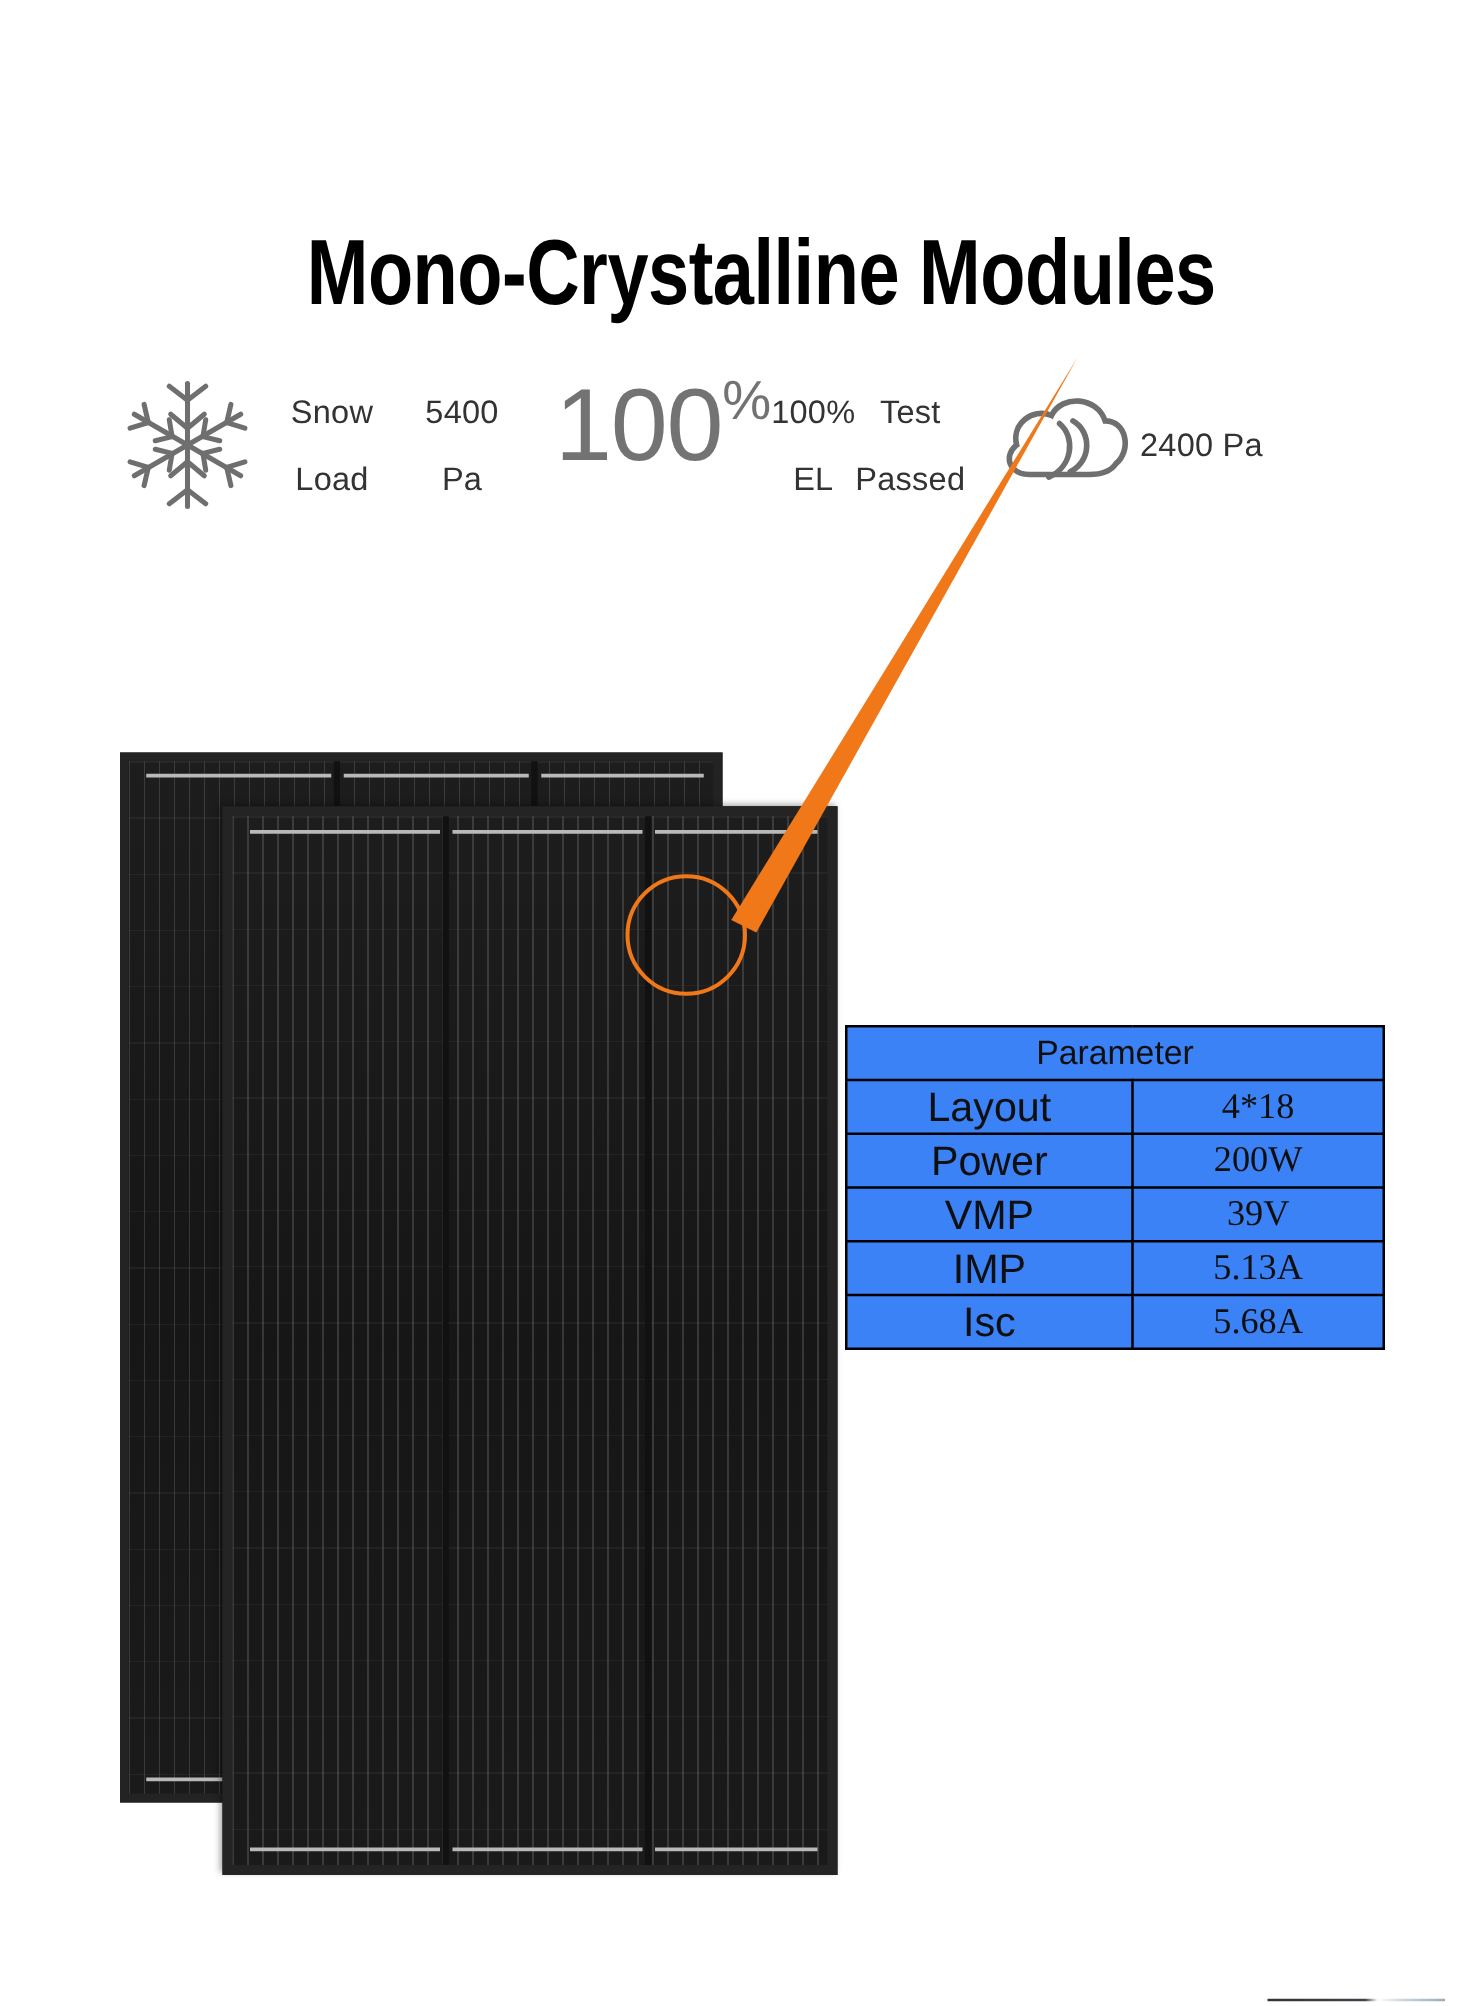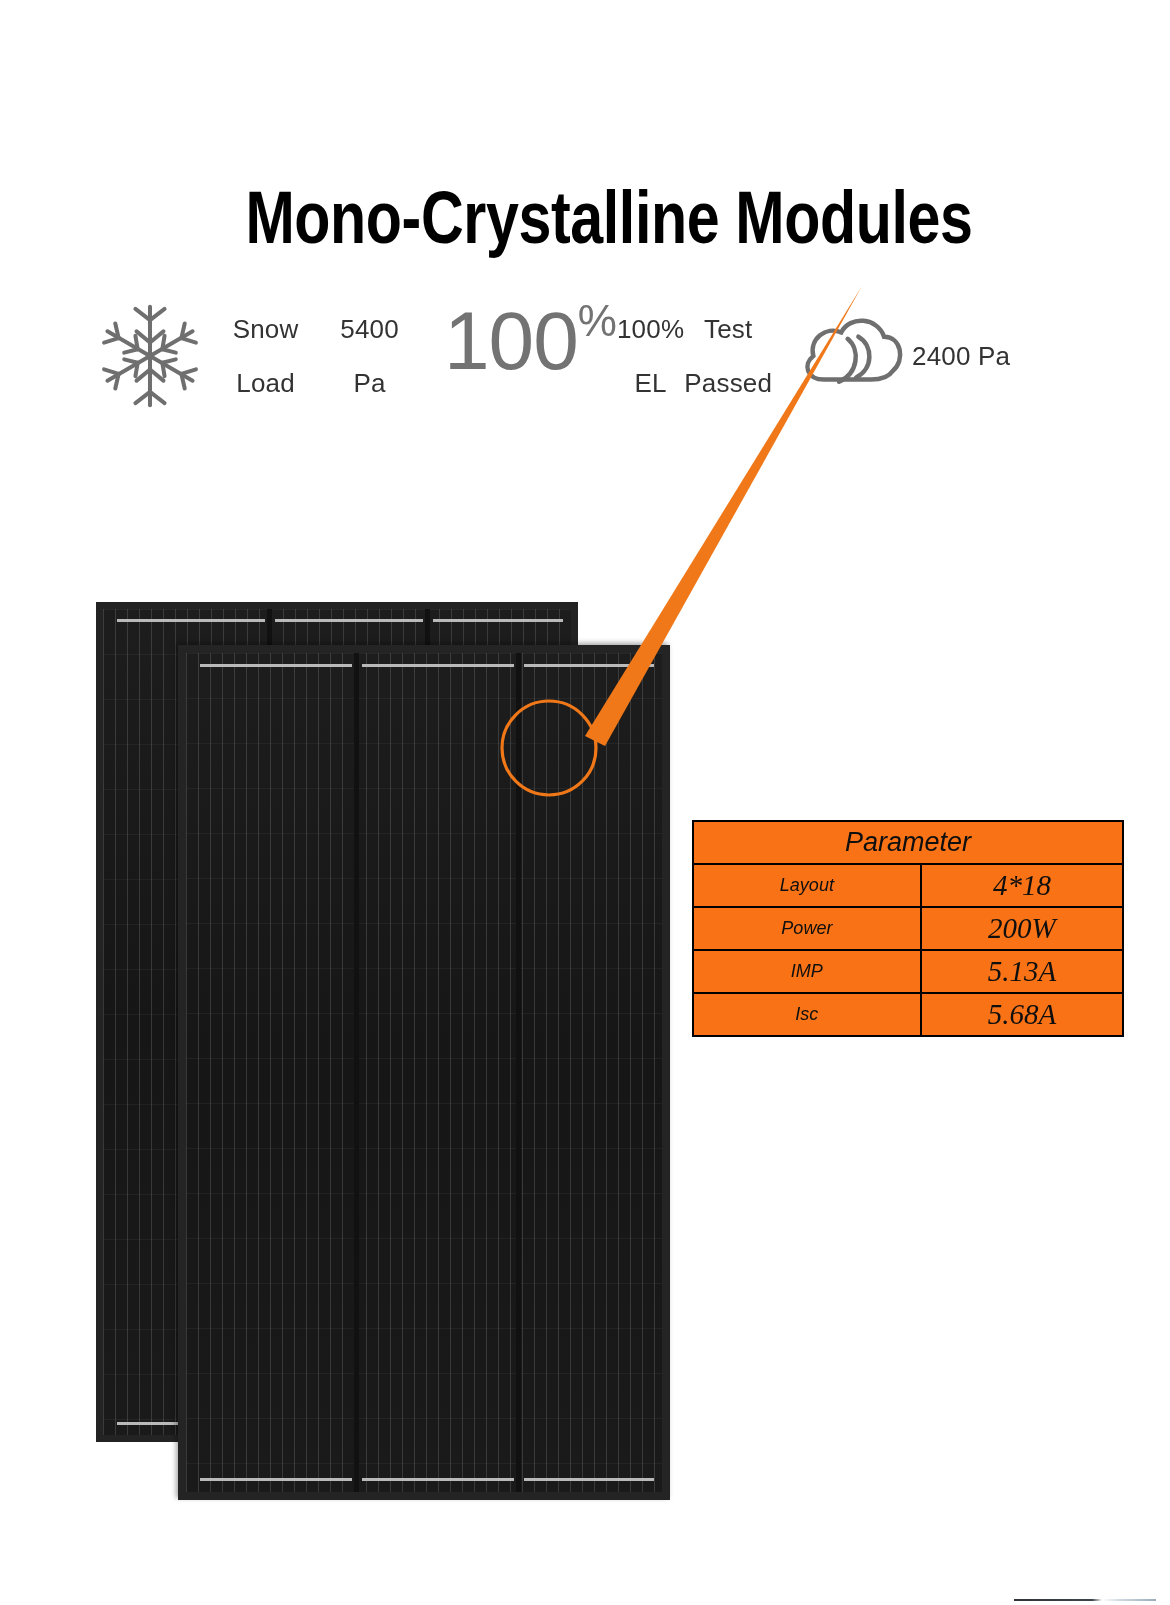--- a/index.html
+++ b/index.html
@@ -136,38 +136,37 @@
     left: 0;
     top: 0;
     width: 1170px;
     height: 1605px;
     pointer-events: none;
   }
 
   
   #param-table {
     position: absolute;
-    left: 668px;
+    left: 652px;
     top: 820px;
     width: 432px;
     border-collapse: collapse;
-    background: #f97316;
-    font-style: italic;
+    background: #3b82f6;
   }
   #param-table td {
     border: 2px solid #000000;
     height: 41px;
     text-align: center;
     vertical-align: middle;
     padding: 0 4px;
   }
   #param-table td.k {
     width: 228px;
     font-family: "Liberation Sans", sans-serif;
-    font-size: 18px;
+    font-size: 33px;
     color: #0f0f0f;
   }
   #param-table td.v {
     width: 200px;
     font-family: "Liberation Serif", serif;
     font-size: 29px;
     color: #0f0f0f;
   }
   #param-table td.head {
     font-family: "Liberation Sans", sans-serif;
@@ -293,20 +292,24 @@
       </tr>
       <tr>
         <td class="k">Layout</td>
         <td class="v">4*18</td>
       </tr>
       <tr>
         <td class="k">Power</td>
         <td class="v">200W</td>
       </tr>
       <tr>
+        <td class="k">VMP</td>
+        <td class="v">39V</td>
+      </tr>
+      <tr>
         <td class="k">IMP</td>
         <td class="v">5.13A</td>
       </tr>
       <tr>
         <td class="k">Isc</td>
         <td class="v">5.68A</td>
       </tr>
     </tbody>
   </table>
 

